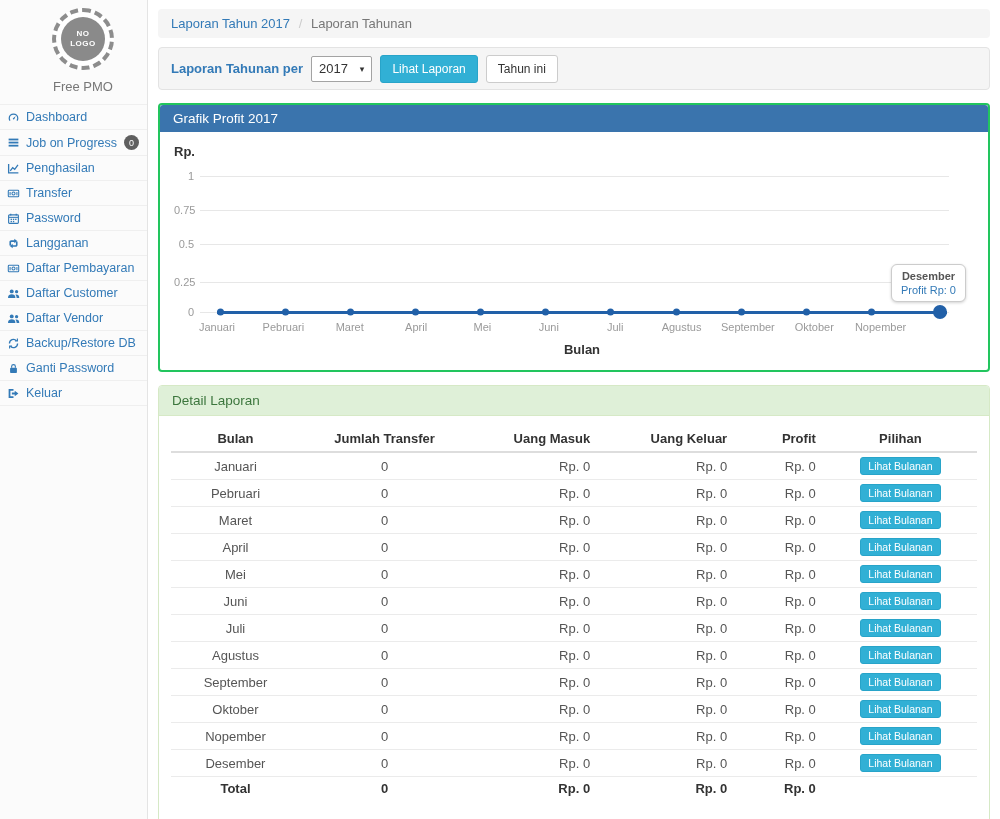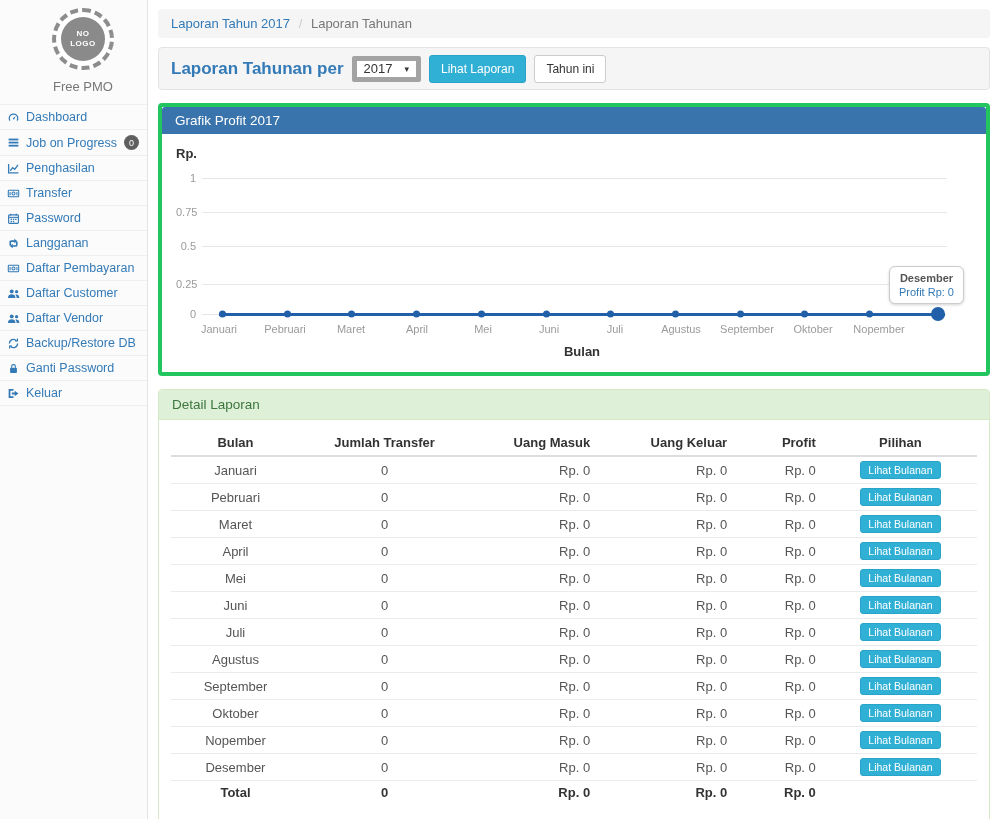--- a/index.html
+++ b/index.html
@@ -25,32 +25,32 @@
   .mi-badge { margin-left:auto; background:#5f5f5f; color:#fff; border-radius:50%; width:15px; height:15px; font-size:9px; display:flex; align-items:center; justify-content:center; }
   .mi-chevron { margin-left:auto; color:#9a9a9a; font-size:14px; line-height:10px; }
 
   
   .content { flex:1; padding:9px 10px 0; background:#fff; }
   .breadcrumb { background:#f5f5f5; border-radius:4px; padding:7px 13px; margin-bottom:9px; font-size:13px; color:#777; }
   .breadcrumb a { color:#337ab7; }
   .breadcrumb .sep { color:#ccc; margin:0 5px; }
 
   .well { background:#f5f5f5; border:1px solid #e3e3e3; border-radius:4px; padding:8px 12px; display:flex; align-items:center; gap:8px; margin-bottom:13px; height:43px; }
-  .well .flabel { color:#337ab7; font-weight:bold; font-size:17px; }
-  .select { background:#fff; border:5px solid #a3a3a3; border-radius:2px; height:26px; padding:0 7px; display:flex; align-items:center; gap:12px; font-size:13px; color:#333; cursor:pointer; }
+  .well .flabel { color:#337ab7; font-weight:bold; font-size:13px; }
+  .select { background:#fff; border:1px solid #a3a3a3; border-radius:2px; height:26px; padding:0 7px; display:flex; align-items:center; gap:12px; font-size:13px; color:#333; cursor:pointer; }
   .select .caret { font-size:9px; color:#333; }
 
   .btn { font-size:12px; padding:6px 11px; border-radius:3px; border:1px solid transparent; cursor:pointer; font-family:inherit; }
   .btn-info { background:#31b0d5; border-color:#28a4c9; color:#fff; }
   .btn-default { background:#fff; border-color:#ccc; color:#333; }
   .btn-xs { padding:2px 7px; font-size:10.5px; }
 
   
   .panel { border-radius:4px; margin-bottom:13px; background:#fff; }
-  .panel-primary { border:4px solid #22c55e; }
+  .panel-primary { border:2px solid #22c55e; }
   .panel-primary > .panel-heading { background:#3a74ad; color:#fff; padding:6px 13px; font-size:13.5px; border-radius:3px 3px 0 0; }
   .panel-success { border:1px solid #d6e9c6; }
   .panel-success > .panel-heading { background:#dff0d8; color:#3c763d; padding:7px 13px; font-size:13.5px; border-bottom:1px solid #d6e9c6; border-radius:3px 3px 0 0; }
 
   
   .chart-body { padding:12px 14px 13px; }
   .y-title { font-weight:bold; color:#333; font-size:13px; }
   .plot { position:relative; height:165px; margin-top:17px; }
   .grid-row { position:absolute; left:0; right:25px; display:flex; align-items:center; transform:translateY(-50%); }
   .grid-row .tick { width:26px; text-align:right; padding-right:6px; font-size:11px; color:#9a9a9a; }

